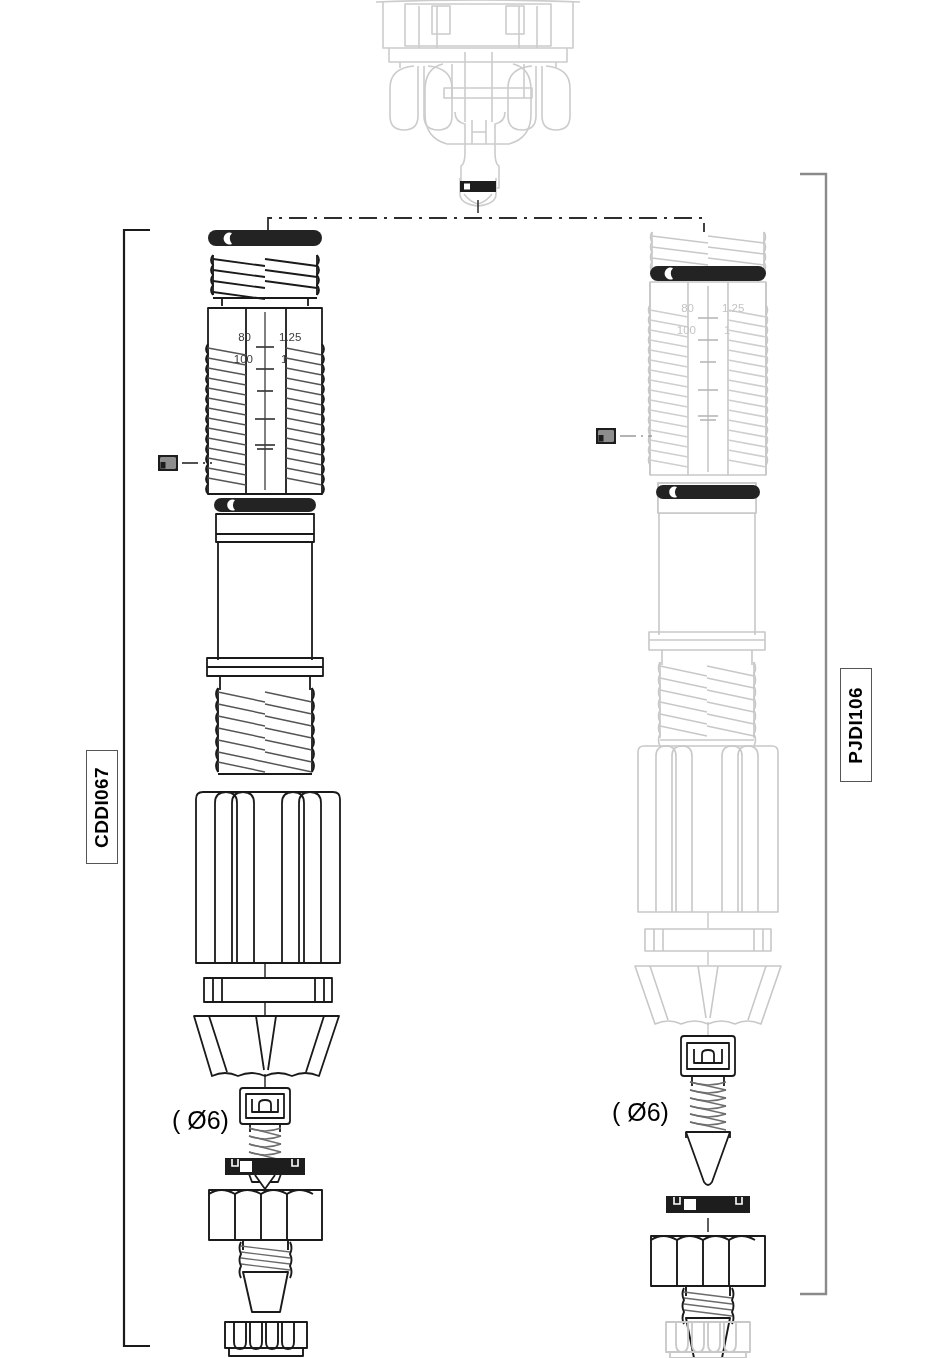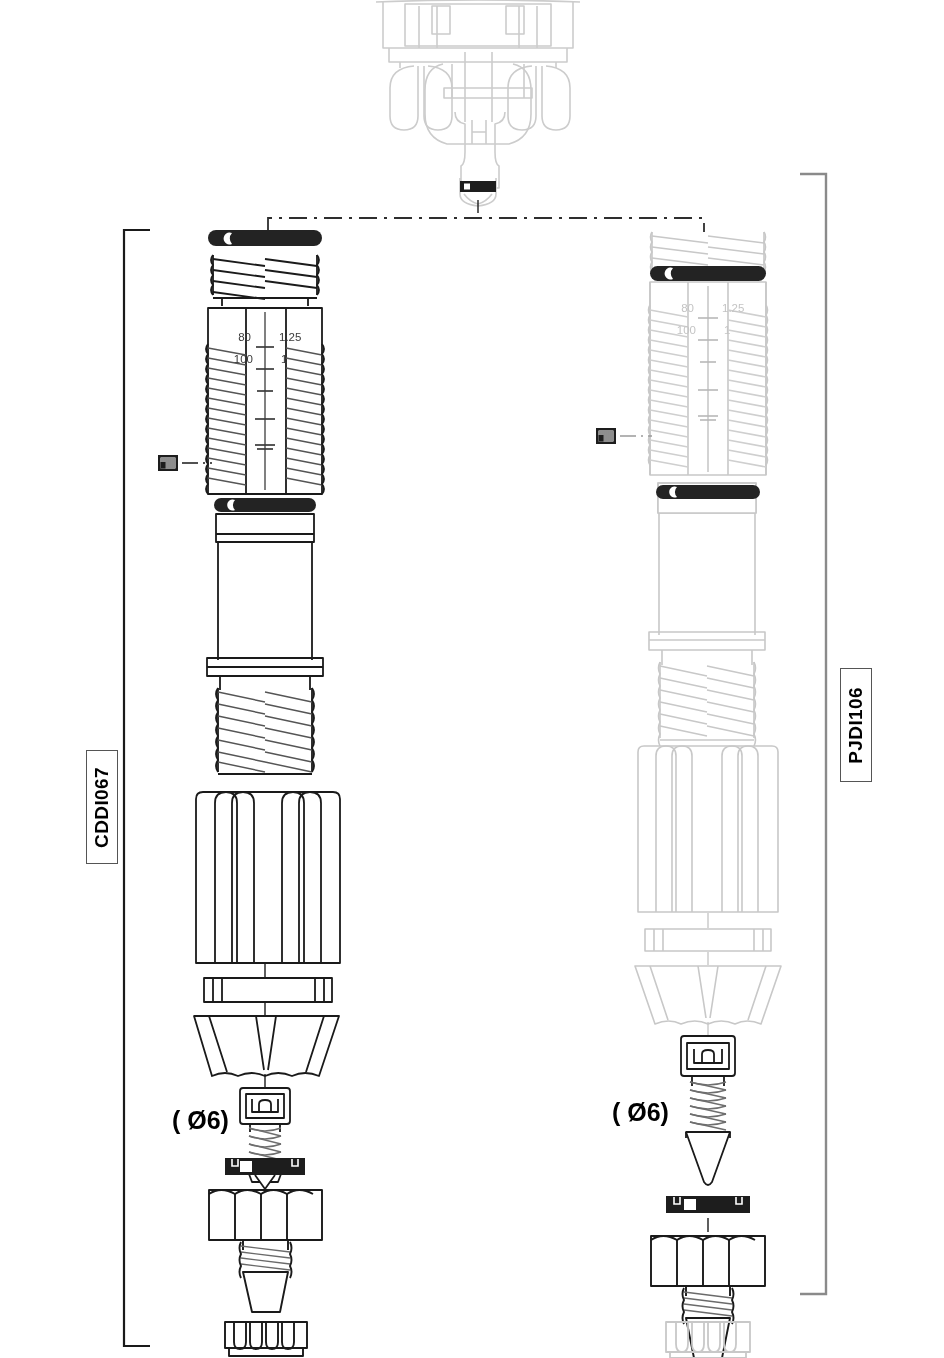--- a/index.html
+++ b/index.html
@@ -5,21 +5,21 @@
   html,body{margin:0;padding:0;background:#ffffff;}
   body{width:944px;height:1358px;font-family:"Liberation Sans",sans-serif;overflow:hidden;}
   #stage{position:relative;width:944px;height:1358px;background:#fff;}
   svg.diagram{position:absolute;left:0;top:0;width:944px;height:1358px;}
   .lbl-box{
     position:absolute;border:1.6px solid #555;background:#fff;
     display:flex;align-items:center;justify-content:center;
     font-weight:bold;letter-spacing:.4px;color:#000;
   }
   .lbl-box span{writing-mode:vertical-rl;transform:rotate(180deg);white-space:nowrap;font-size:19px;}
-  .dia-note{position:absolute;font-size:25px;font-weight:bold;color:#000;white-space:nowrap;letter-spacing:0px;}
+  .dia-note{position:absolute;font-size:25px;font-weight:normal;color:#000;white-space:nowrap;letter-spacing:0px;}
 </style>
 </head>
 <body>
 
 <div id="stage">
 
   <svg class="diagram" viewBox="0 0 944 1358">
     <defs>
       <g id="glyph-thread-icon">
         <rect x="0" y="0" width="20" height="16" fill="#1d1d1d"></rect>

